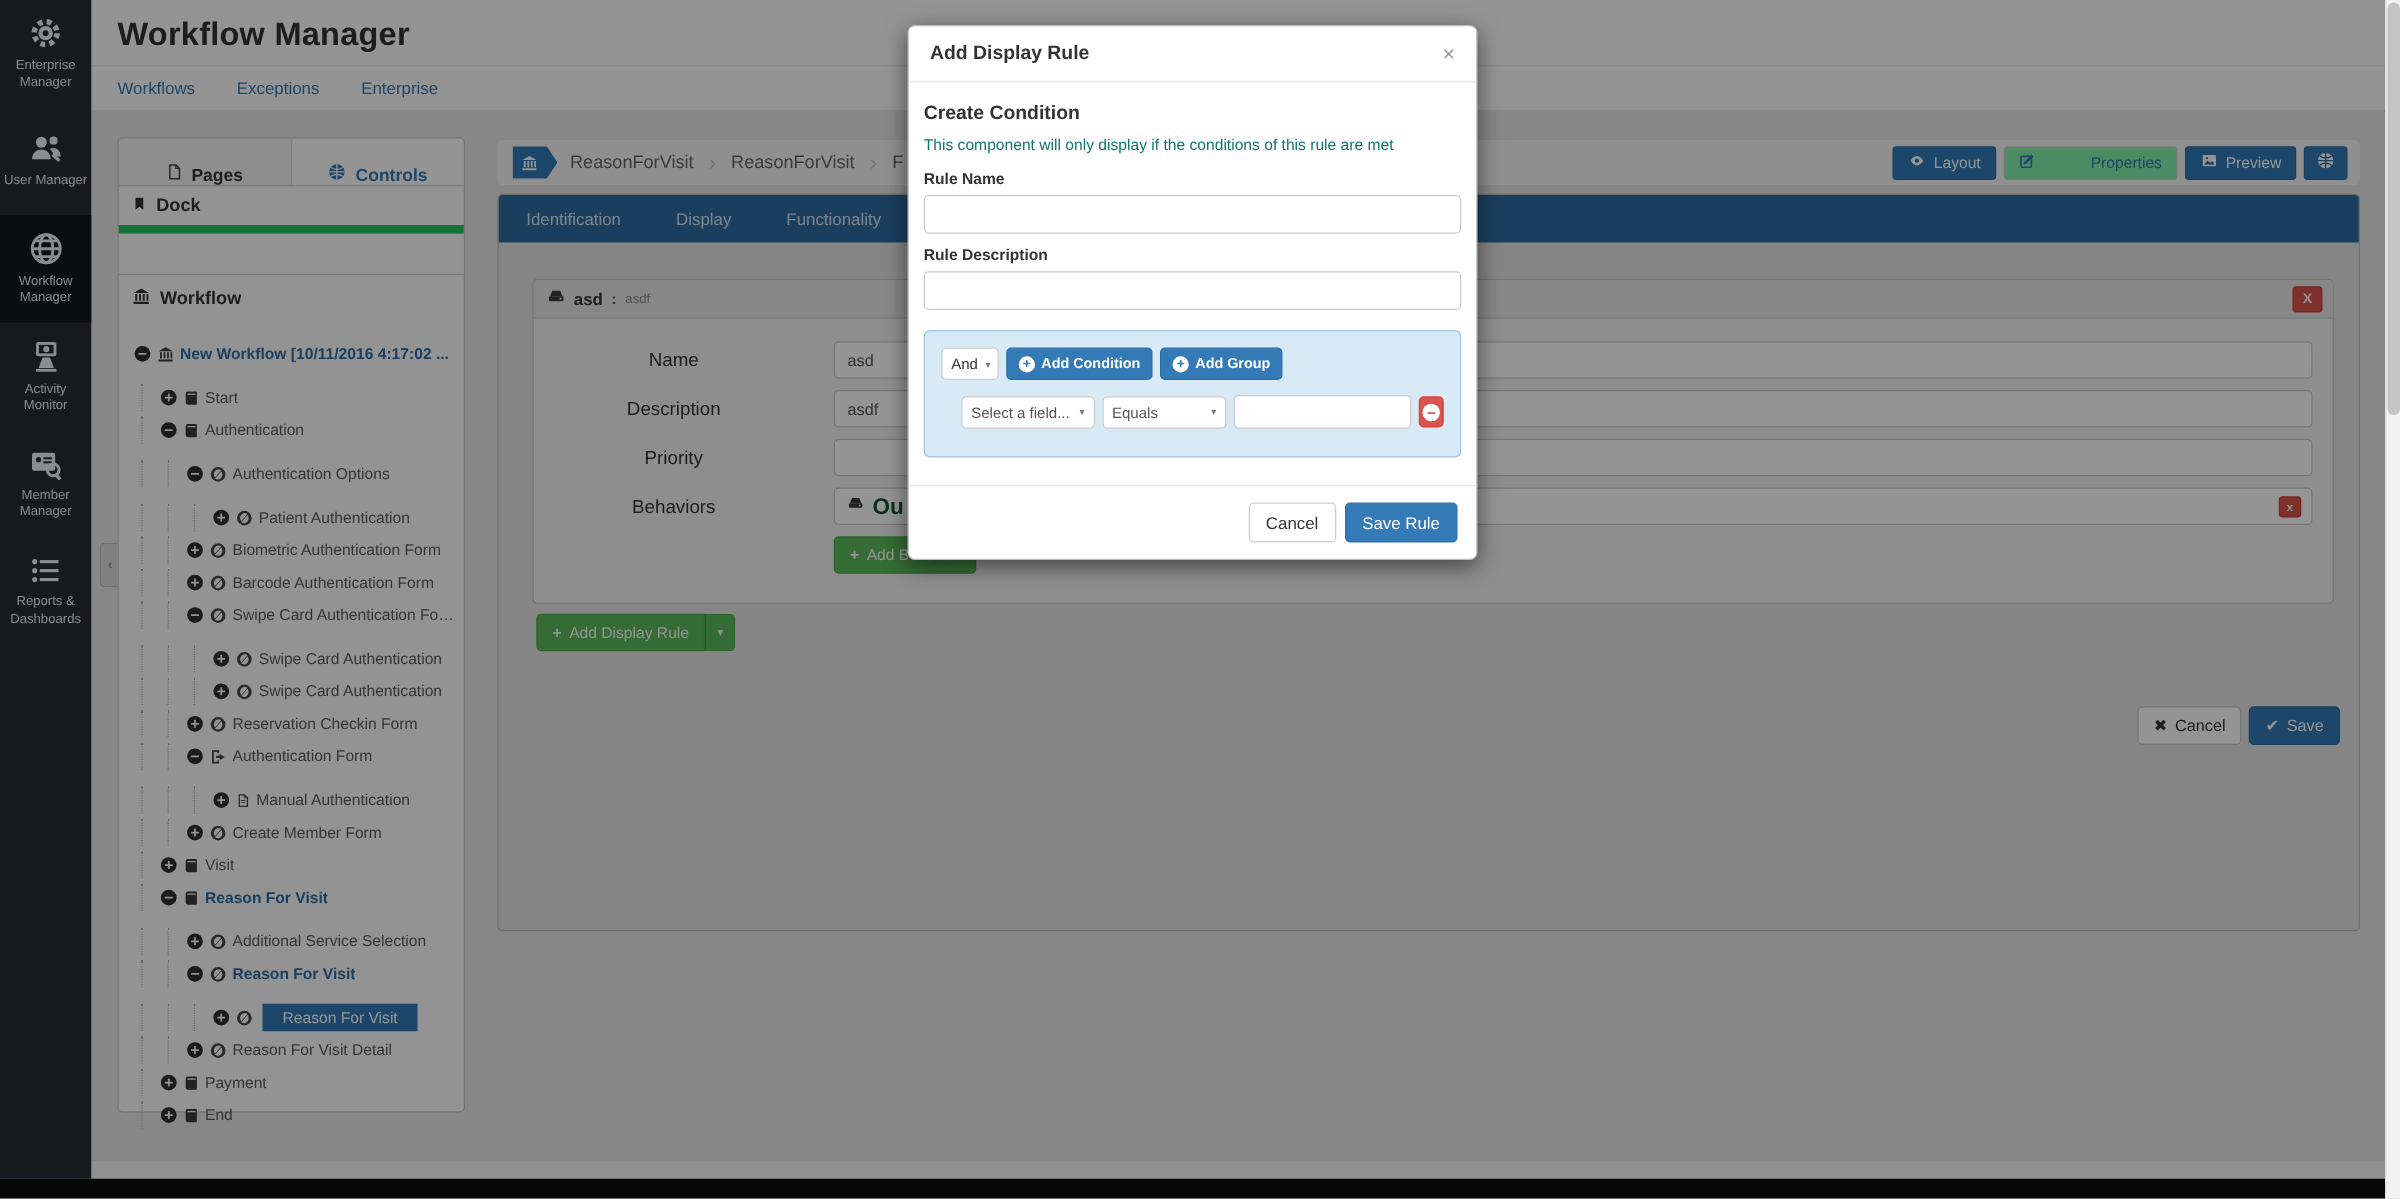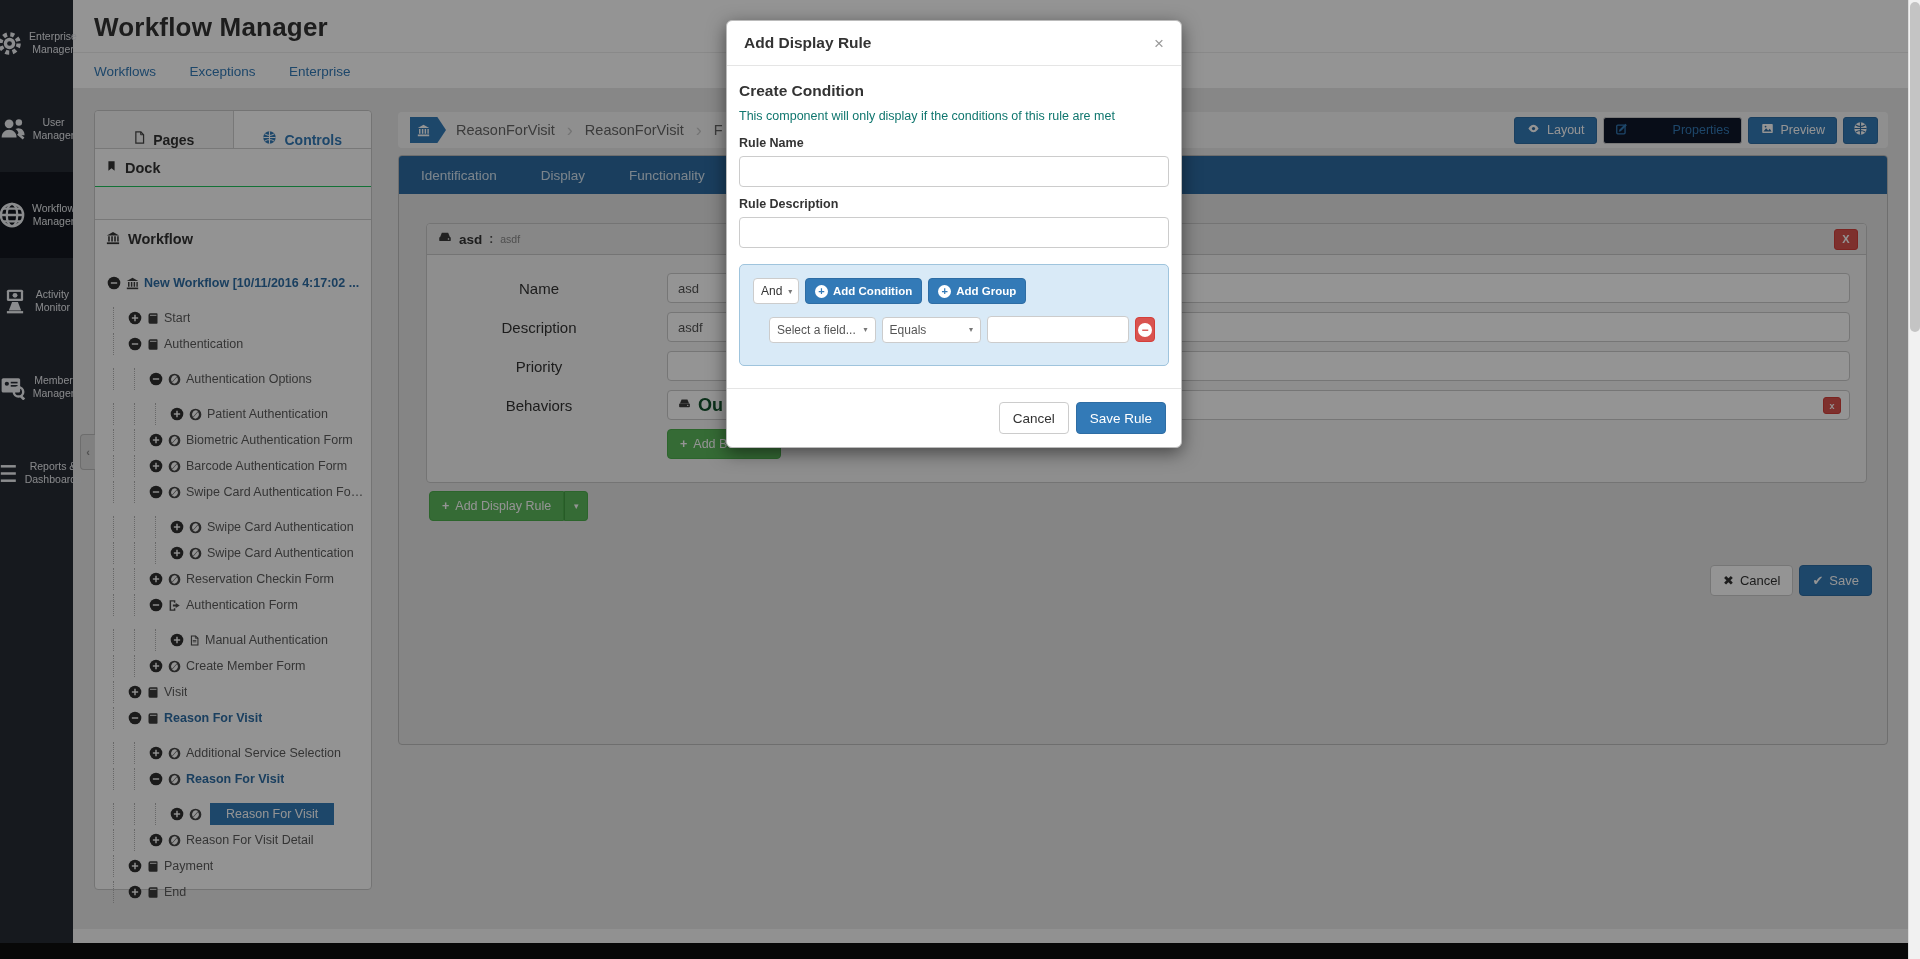--- a/index.html
+++ b/index.html
@@ -2,58 +2,58 @@
 <html><head>
 <meta charset="utf-8">
 <style>
   * { margin:0; padding:0; box-sizing:border-box; }
   html,body { width:1920px; height:959px; }
   body { font-family:"Liberation Sans","DejaVu Sans",sans-serif; background:#e9e9e9; overflow:hidden; }
   #app { position:relative; width:1920px; height:959px; background:#e9e9e9; overflow:hidden; }
 
   
   #sidebar { position:absolute; left:0; top:0; width:73px; height:943px; background:#262b34; z-index:5; }
-  .side-item { height:86px; display:flex; align-items:center; justify-content:center; gap:6px; cursor:pointer; padding:4px 2px; }
+  .side-item { height:86px; display:flex; flex-direction:column; align-items:center; justify-content:center; gap:6px; cursor:pointer; padding:4px 2px; }
   .side-item.active { background:#14181f; }
   .side-label { color:#e8eaee; font-size:10.5px; line-height:1.25; text-align:center; }
   .side-ico { display:inline-flex; }
 
   
   #topbar { position:absolute; left:73px; top:0; width:1835px; height:88px; background:#ffffff; z-index:1; }
   #topbar h1 { font-size:26px; font-weight:bold; color:#333; padding:12px 0 0 21px; letter-spacing:.2px; }
   #topbar .subnav { margin-top:9px; border-top:1px solid #ececec; padding:9px 0 0 21px; }
   #topbar .subnav a { color:#337ab7; font-size:13.5px; text-decoration:none; margin-right:29px; cursor:pointer; }
 
   
   #left-panel { position:absolute; left:94px; top:110px; width:278px; height:780px; background:#fdfdfd; border:1px solid #c9c9c9; border-radius:4px; z-index:2; }
   .lp-tabs { display:flex; height:38px; border-bottom:1px solid #cfcfcf; }
   .lp-tab { flex:1; display:flex; align-items:flex-end; justify-content:center; gap:7px; font-size:14px; cursor:pointer; }
   .lp-tab.active { background:#f4f4f4; color:#333; font-weight:bold; border-right:1px solid #cfcfcf; border-radius:4px 0 0 0; }
   .lp-tab.inactive { background:#ffffff; color:#337ab7; font-weight:bold; border-radius:0 4px 0 0; }
-  .lp-section { height:38px; display:flex; align-items:center; gap:8px; padding:0 11px; border-bottom:1px solid #22c55e; font-size:14.5px; font-weight:bold; color:#333; }
+  .lp-section { height:38px; display:flex; align-items:center; gap:8px; padding:0 11px; border-bottom:7px solid #22c55e; font-size:14.5px; font-weight:bold; color:#333; }
   .lp-dockarea { height:33px; border-bottom:1px solid #cfcfcf; background:#fcfcfc; }
   .lp-section.workflow { border-bottom:none; }
   #tree { padding:10px 6px 12px 12px; overflow:hidden; }
   .tree-row { display:flex; align-items:center; margin-top:4px; height:22px; overflow:hidden; white-space:nowrap; }
   .tree-row.gap { margin-top:13px; }
   .t-spacer { display:inline-block; width:15px; margin-left:6px; align-self:stretch; border-left:1px dotted #b3b3b3; }
   .t-ic { display:inline-flex; margin-right:5px; align-items:center; }
   .t-label { font-size:12.5px; color:#5c5c5c; overflow:hidden; text-overflow:ellipsis; }
   .t-label.link { color:#2e6da4; font-weight:bold; }
   .t-label.selected { background:#337ab7; color:#fff; padding:6px 16px; border-radius:3px; margin-left:3px; font-size:12.5px; }
   #collapse-handle { position:absolute; left:80px; top:434px; width:15px; height:36px; background:#dcdcdc; border:1px solid #bcbcbc; border-right:none; border-radius:4px 0 0 4px; z-index:3; color:#8a8a8a; font-size:11px; font-weight:bold; display:flex; align-items:center; justify-content:center; cursor:pointer; }
 
   
   #crumb-bar { position:absolute; left:398px; top:112px; width:1490px; height:36px; background:#f7f7f7; border-radius:4px; display:flex; align-items:center; padding:0 10px 0 12px; z-index:2; }
   .crumb-home { width:36px; height:26px; background:#337ab7; clip-path:polygon(0 0,76% 0,100% 50%,76% 100%,0 100%); display:flex; align-items:center; justify-content:flex-start; padding-left:6px; cursor:pointer; }
   .crumb { font-size:14.5px; color:#666; margin:0 10px; cursor:pointer; }
   .crumb-sep { color:#c9c9c9; font-size:18px; margin:0 2px; }
   #toolbar { margin-left:auto; display:flex; gap:6px; align-items:center; }
   .tb-btn { height:27px; border-radius:3px; display:flex; align-items:center; gap:6px; padding:0 11px; font-size:12.5px; cursor:pointer; border:1px solid #2e6da4; background:#337ab7; color:#fff; }
-  .tb-btn.light { background:#0f172a; border:1px solid #cfcfcf; color:#337ab7;gap:44px; }
+  .tb-btn.light { background:#86efac; border:1px solid #cfcfcf; color:#337ab7;gap:44px; }
   .tb-btn.square { padding:0 9px; }
 
   
   #main-card { position:absolute; left:398px; top:155px; width:1490px; height:590px; background:#e6e6e6; border:1px solid #bdbdbd; border-radius:4px; z-index:2; }
   #tabbar { height:38px; background:#2d6ca2; border-radius:3px 3px 0 0; display:flex; }
   .tab { padding:0 22px; display:flex; align-items:center; font-size:13.5px; color:#d5e4f1; cursor:pointer; }
   .tab.active { background:#d9d9d9; color:#333; }
   #comp-panel { margin:29px 20px 0 27px; background:#f5f5f5; border:1px solid #c9c9c9; border-radius:4px; }
   #comp-head { height:31px; background:#e9e9e9; border-bottom:1px solid #c9c9c9; border-radius:4px 4px 0 0; display:flex; align-items:center; padding:0 8px 0 11px; gap:7px; }
   #comp-head b { font-size:13.5px; color:#333; }

